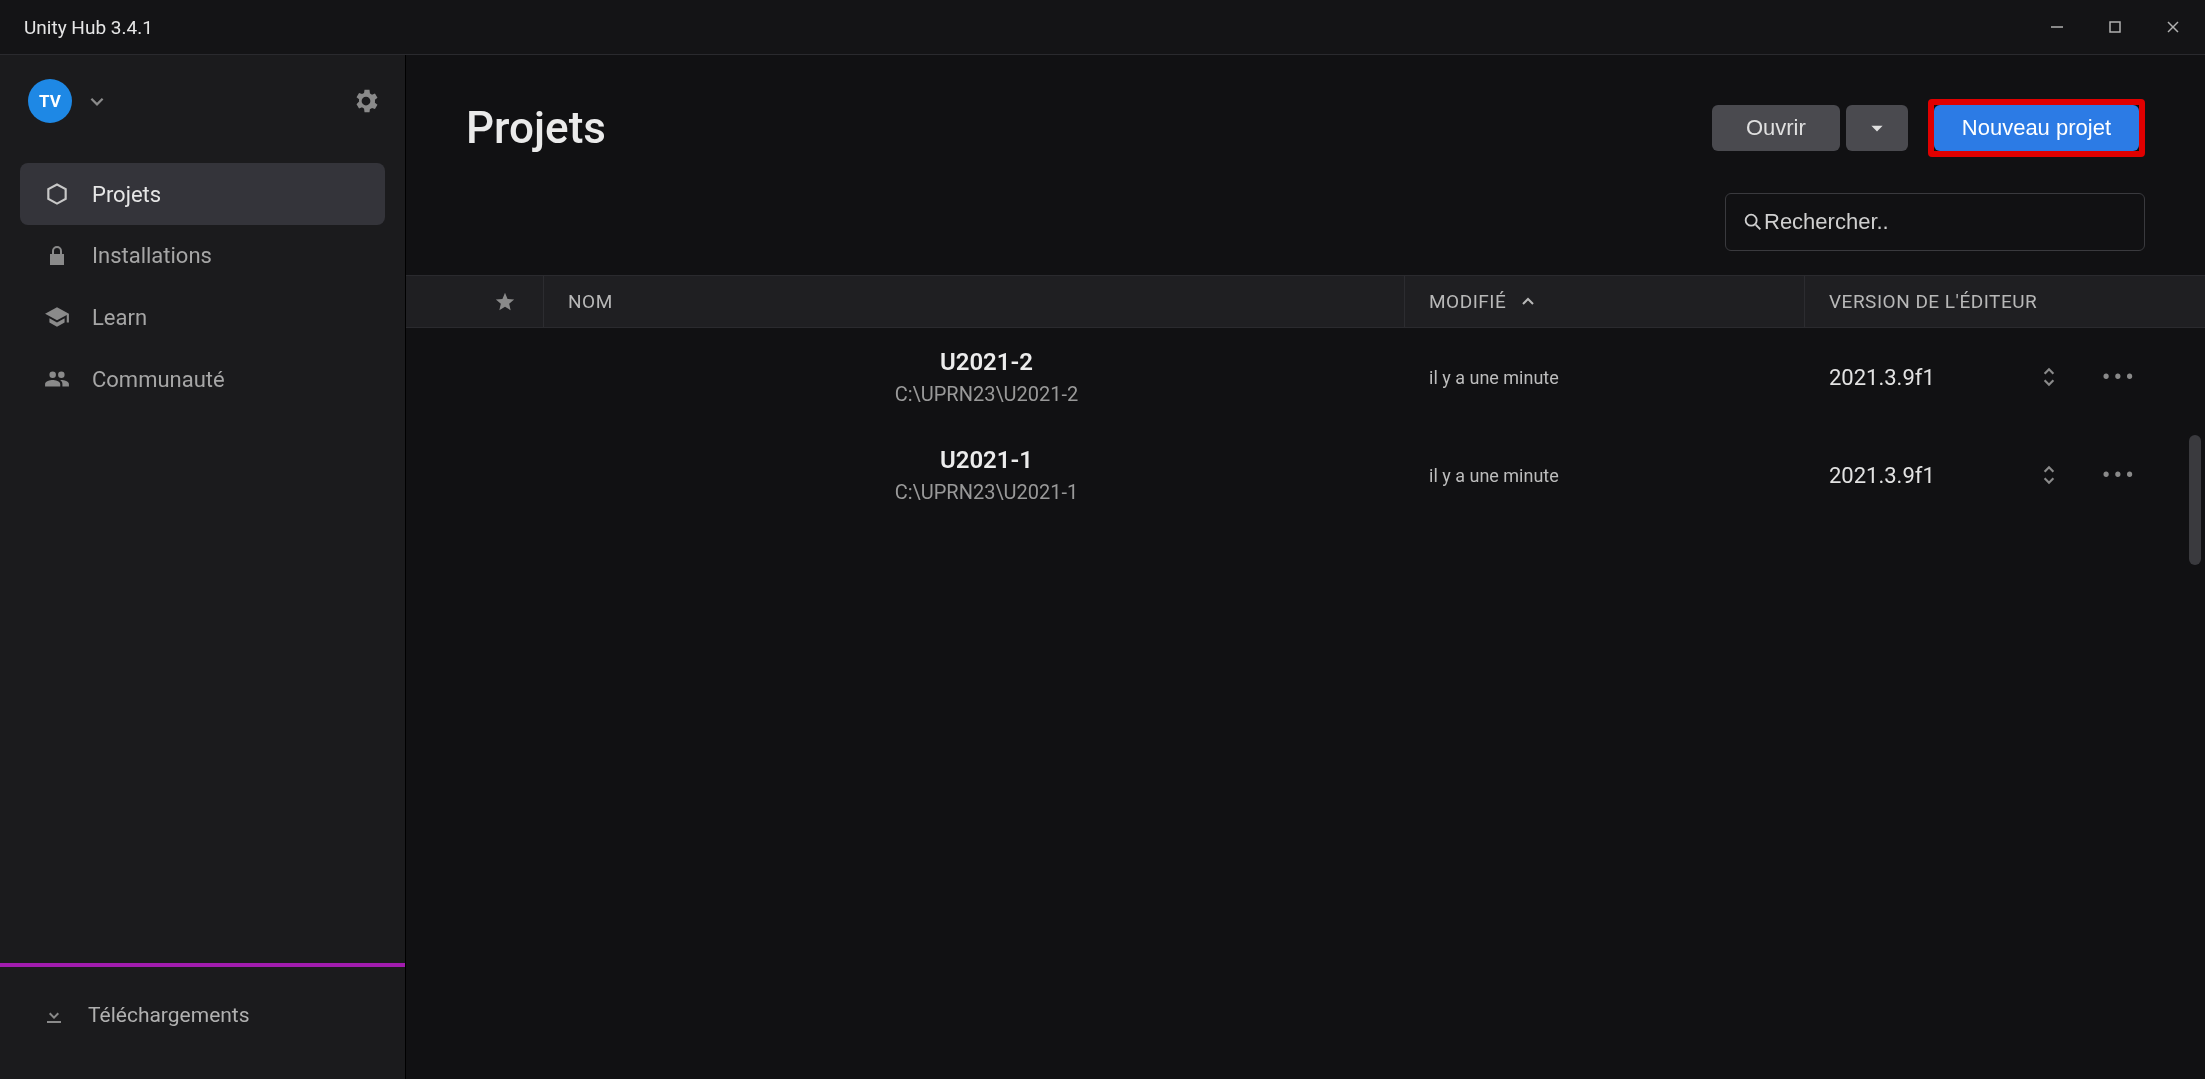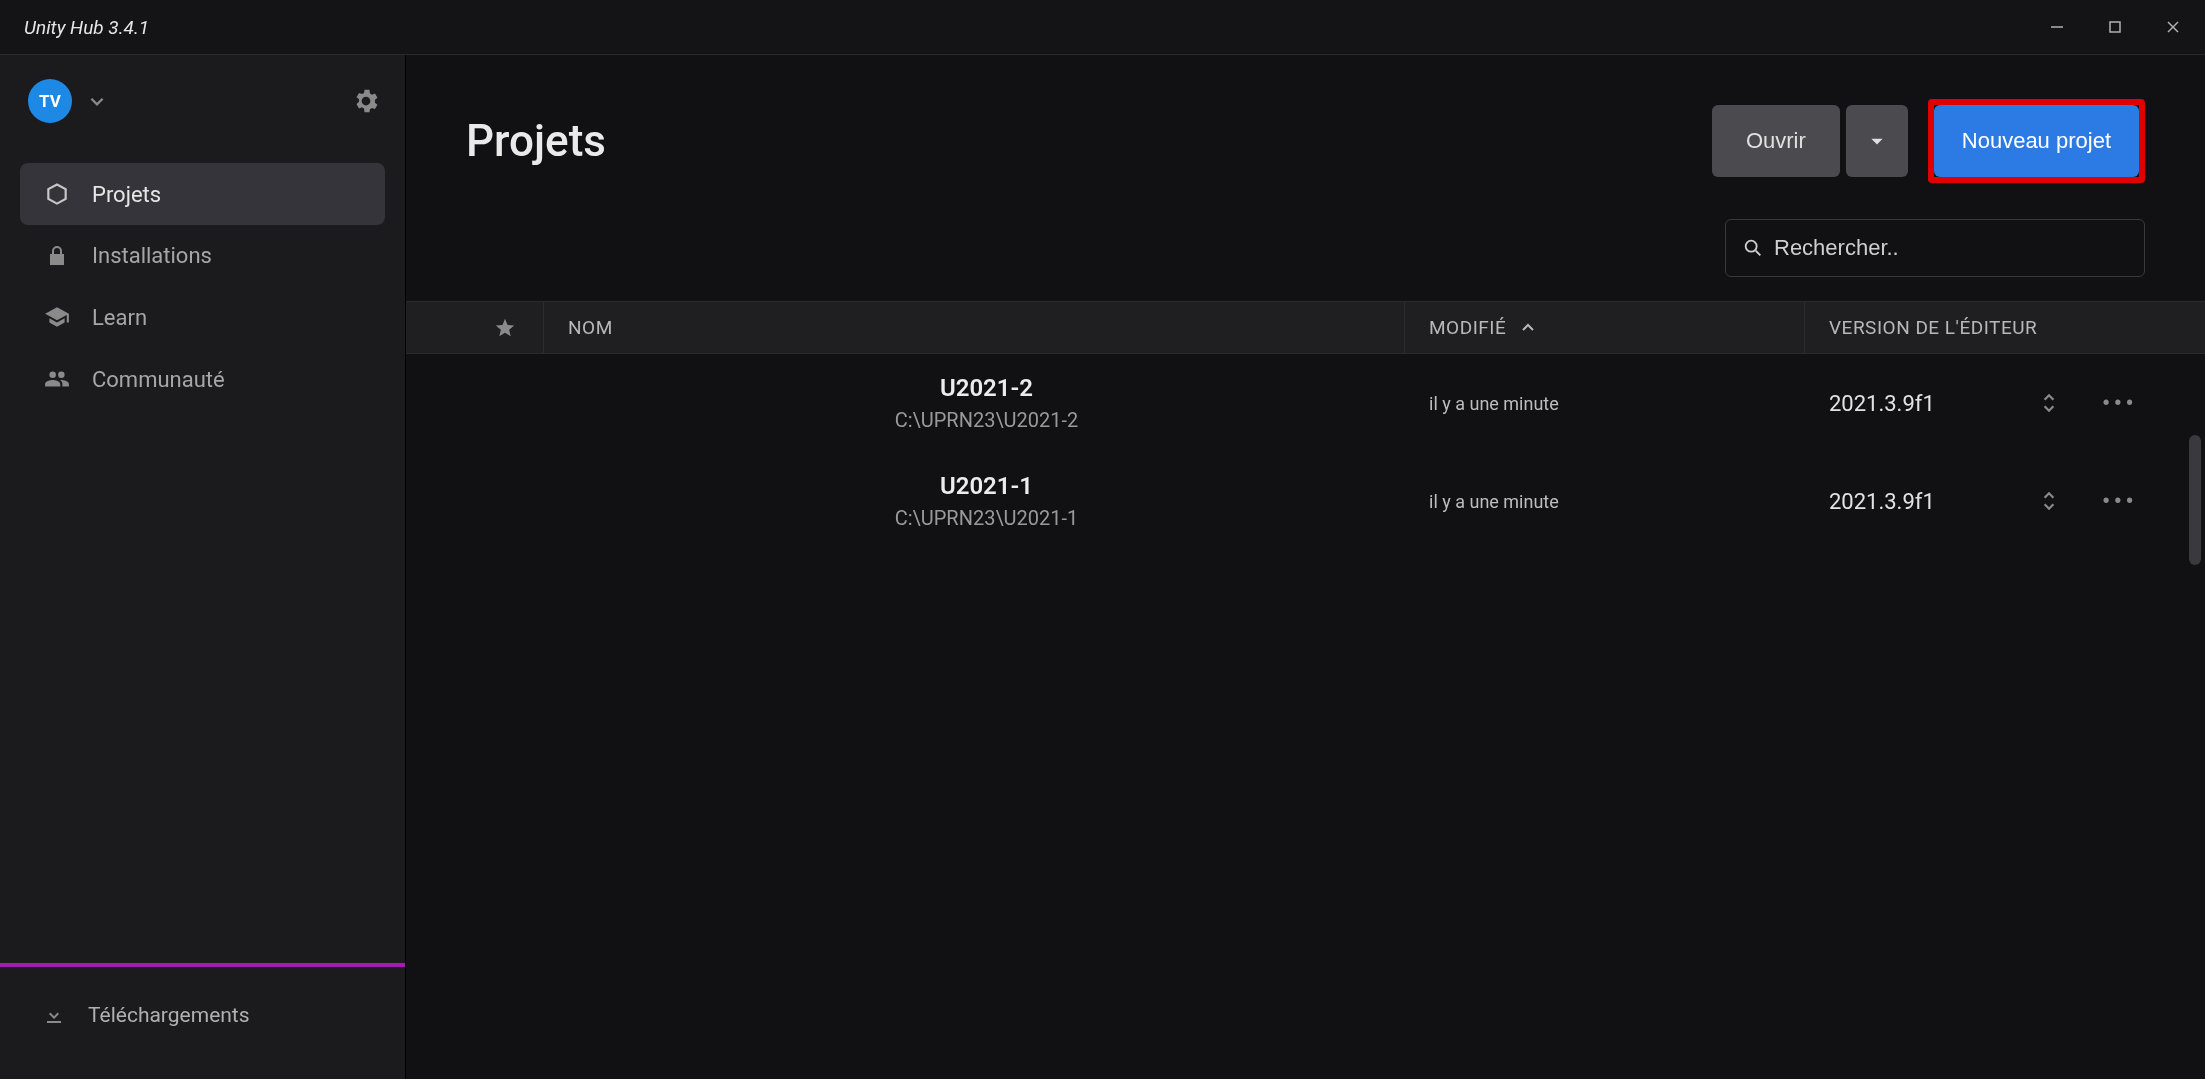--- a/index.html
+++ b/index.html
@@ -14,21 +14,20 @@
     flex-direction: column;
   }
   
   .titlebar {
     height: 55px;
     background: #141416;
     display: flex;
     align-items: center;
     padding: 0 24px;
     border-bottom: 1px solid #2a2a2e;
-    font-style: italic;
   }
   .titlebar .title { font-size: 19px; color: #e6e6e6; font-weight: 400; }
   .titlebar .winctrls { margin-left: auto; display: flex; gap: 42px; }
   .winctrls span { color: #b0b0b0; font-size: 18px; display:flex; align-items:center; }
   .winctrls svg { width: 16px; height: 16px; }
   
   .appbody { display: flex; flex: 1; min-height: 0; }
   
   .sidebar {
     width: 406px;
@@ -75,32 +74,32 @@
     flex: 1; display: flex; flex-direction: column;
     background: #111113; min-width:0;
   }
   .main-header {
     display: flex; align-items: center;
     padding: 44px 60px 0 60px; gap: 20px;
   }
   .page-title { font-size: 44px; font-weight: 500; color: #eaeaea; }
   .header-actions { margin-left: auto; display: flex; gap: 6px; align-items:center; }
   .btn {
-    height: 72px; border-radius: 6px; font-size: 22px;
+    height: 46px; border-radius: 6px; font-size: 22px;
     display:flex; align-items:center; justify-content:center;
     cursor:pointer; border:none;
   }
   .btn-open { background:#4a4a4f; color:#e0e0e0; padding:0 34px; }
   .btn-open-chev { background:#4a4a4f; color:#e0e0e0; width:62px; }
   .btn-new { background:#2c7be5; color:#fff; padding:0 28px; }
   .highlight-ring { border:6px solid #e00000; border-radius:4px; margin-left:14px; }
   .search-row { display:flex; justify-content:flex-end; padding: 36px 60px 24px 60px; }
   .search {
     width: 420px; height: 58px; border:1px solid #3a3a3e; border-radius:6px;
-    display:flex; align-items:center; padding:0 16px; gap:10px;
+    display:flex; align-items:center; padding:0 16px; 
     background:#111113;
   }
   .search input {
     flex:1; background:transparent; border:none; outline:none;
     color:#d4d4d4; font-size:22px;
   }
   .search input::placeholder { color:#cfcfcf; }
   
   .table-wrap { flex:1; overflow:auto; }
   .thead {

